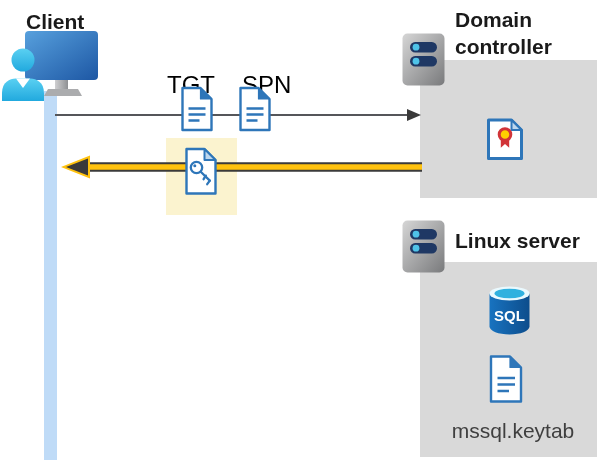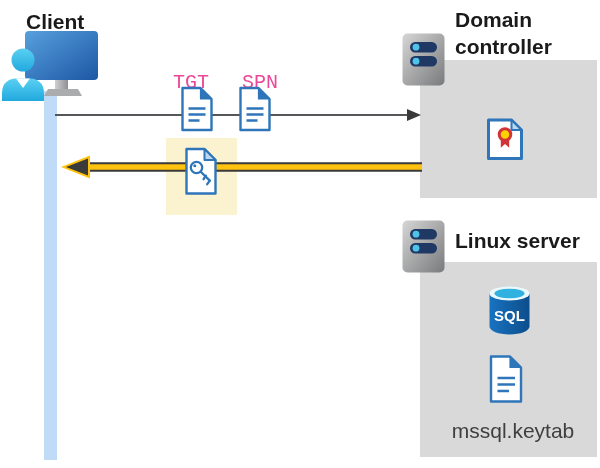--- a/index.html
+++ b/index.html
@@ -2,21 +2,21 @@
 <html><head>
 <meta charset="utf-8">
 <style>
   html,body { margin:0; padding:0; background:#fff; }
   .canvas {
     position:relative; width:600px; height:468px; background:#ffffff;
     font-family:"Liberation Sans", sans-serif; overflow:hidden;
   }
   .abs { position:absolute; }
   .heading { font-weight:bold; color:#1a1a1a; font-size:21px; line-height:27px; }
-  .sublabel { color:#ec4899; font-size:20px;font-family:Liberation Mono, monospace; }
+  .sublabel { color:#000000; font-size:24px; }
   .gray-box { background:#d9d9d9; z-index:1; }
   .highlight { background:#fbf3cf; z-index:1; }
   .lifeline { background:#bfdbf7; z-index:0; }
   .z2 { z-index:2; } .z3 { z-index:3; }
 
   
   .doc-outline { fill:#ffffff; stroke:#2e76b9; stroke-width:2.4; stroke-linejoin:round; }
   .doc-outline-thick { fill:#ffffff; stroke:#2e76b9; stroke-width:3; stroke-linejoin:round; }
   .fold-solid { fill:#2e76b9; stroke:#2e76b9; stroke-width:1.2; stroke-linejoin:round; }
   .fold-light { fill:#bdd7ee; stroke:#2e76b9; stroke-width:2; stroke-linejoin:round; }
@@ -134,21 +134,21 @@
 
   <svg class="abs z2" style="left:488px; top:354px;" width="36" height="50" viewBox="0 0 36 50">
     <path class="doc-outline" d="M3 2.5 H22 L33 13.5 V47.5 H3 Z"></path>
     <path class="fold-solid" d="M22 2.5 L33 13.5 H22 Z"></path>
     <path class="doc-lines" d="M9.5 24 H27 M9.5 30.5 H27 M9.5 37 H21"></path>
   </svg>
 
   <div class="abs heading z2" style="left:26px; top:8px;">Client</div>
 
   <div class="abs sublabel z2" style="left:167px; top:71px; width:48px; text-align:center;">TGT</div>
-  <div class="abs sublabel z2" style="left:230px; top:71px; width:48px; text-align:right;">SPN</div>
+  <div class="abs sublabel z2" style="left:242px; top:71px; width:48px; text-align:right;">SPN</div>
 
   <div class="abs heading z2" style="left:455px; top:227px; width:142px;">Linux server</div>
 
   <div class="abs heading z2" style="left:455px; top:6px; width:115px;">Domain controller</div>
 
   <div class="abs z2" style="left:420px; top:419px; width:186px; text-align:center; color:#3f3f3f; font-size:21px;">mssql.keytab</div>
 
 </div>
 
 </body></html>

